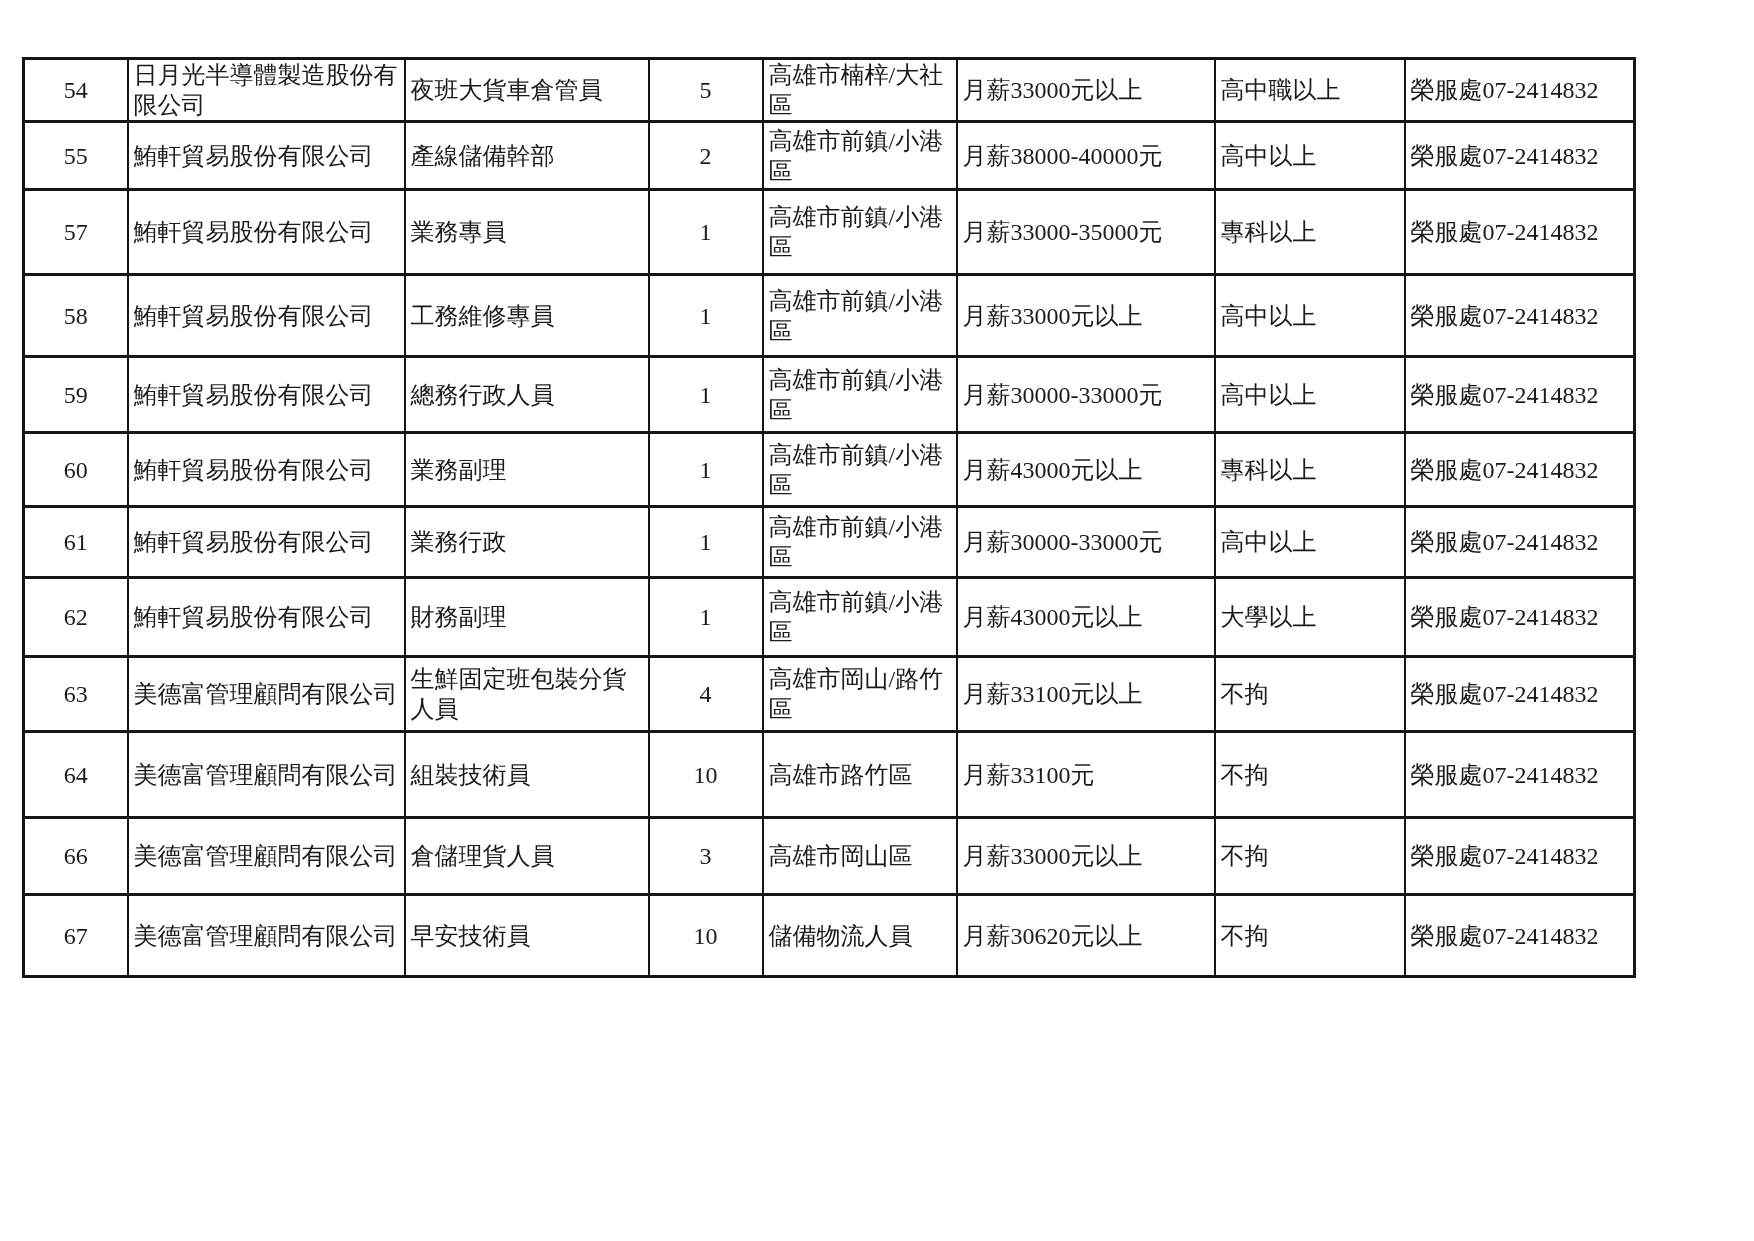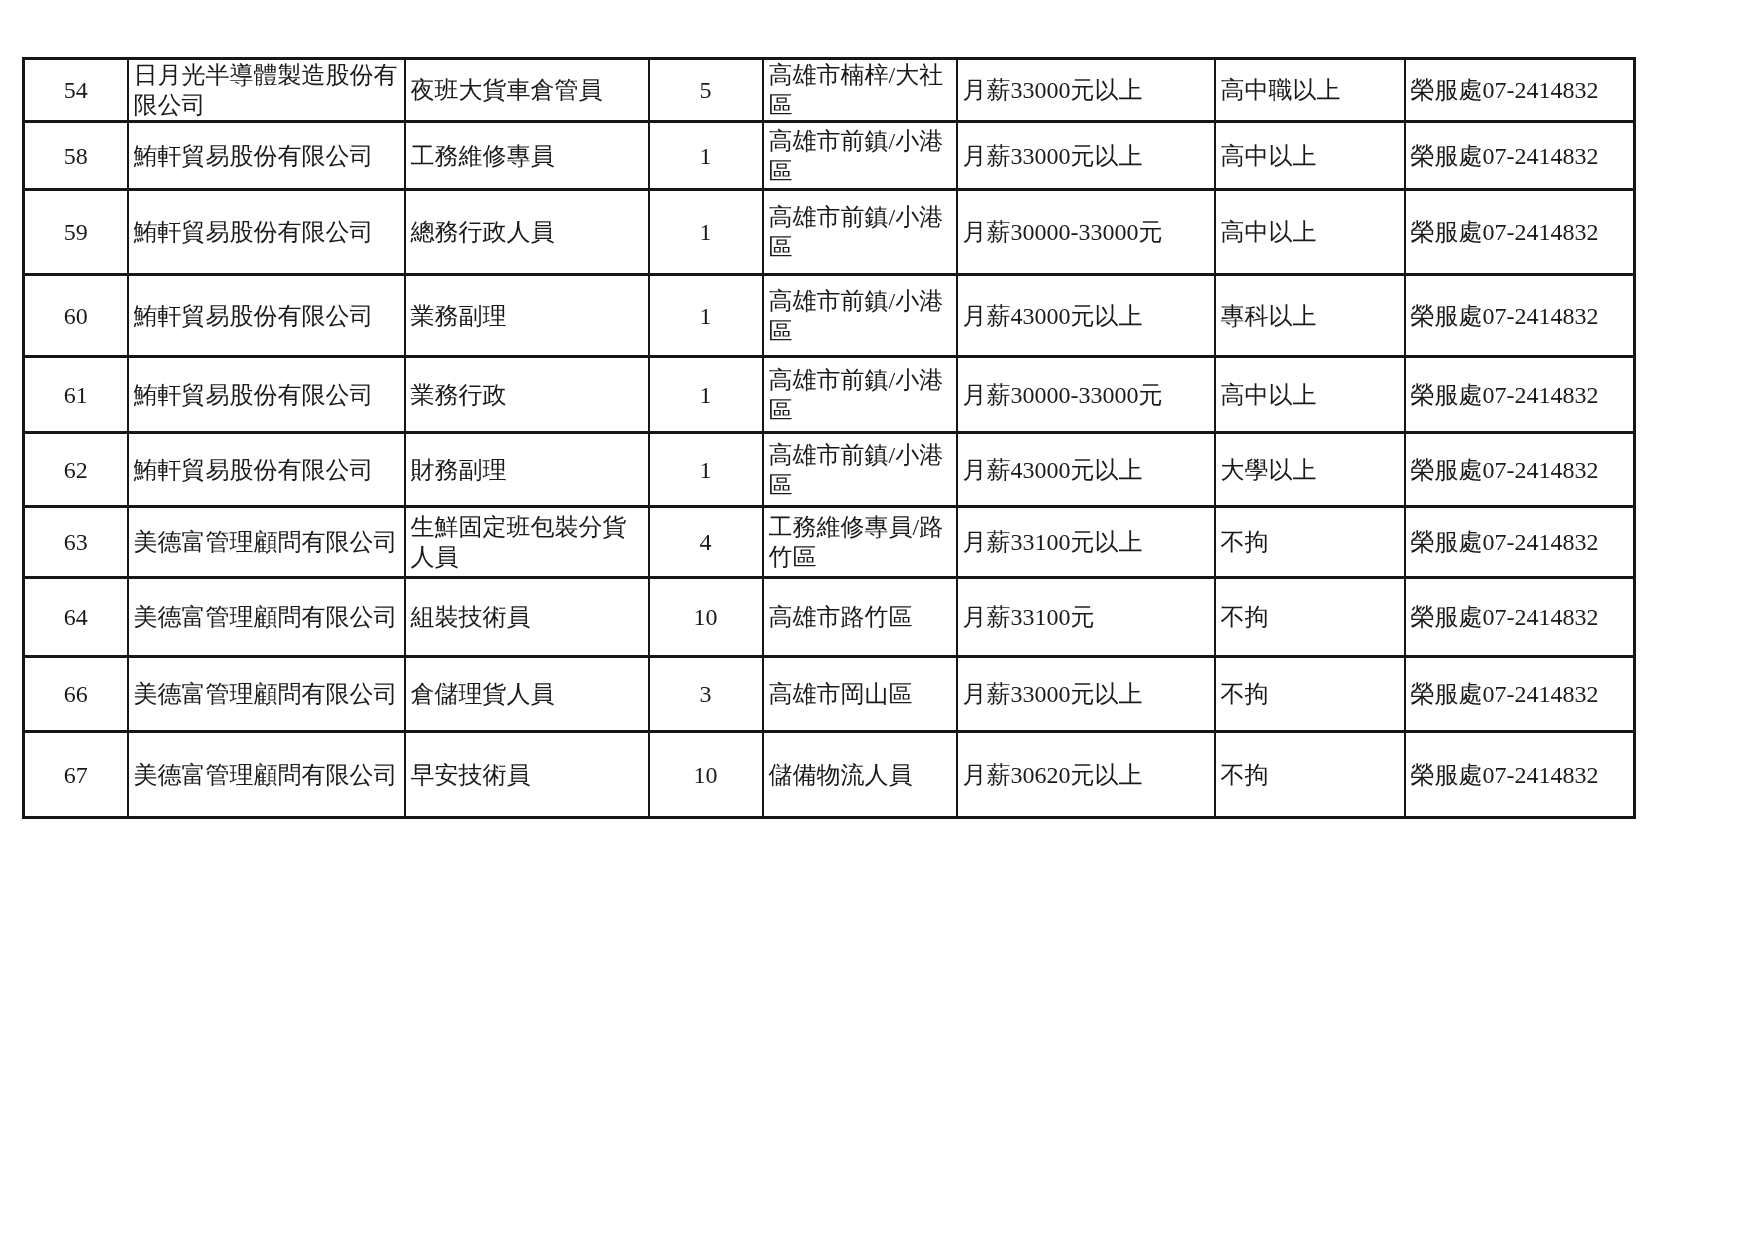--- a/index.html
+++ b/index.html
@@ -84,20 +84,40 @@
         <td class="col-no">54</td>
         <td class="col-company">日月光半導體製造股份有限公司</td>
         <td class="col-job">夜班大貨車倉管員</td>
         <td class="col-openings">5</td>
         <td class="col-location">高雄市楠梓/大社區</td>
         <td class="col-salary">月薪33000元以上</td>
         <td class="col-education">高中職以上</td>
         <td class="col-contact">榮服處07-2414832</td>
       </tr>
       <tr>
+        <td class="col-no">55</td>
+        <td class="col-company">鮪軒貿易股份有限公司</td>
+        <td class="col-job">產線儲備幹部</td>
+        <td class="col-openings">2</td>
+        <td class="col-location">高雄市前鎮/小港區</td>
+        <td class="col-salary">月薪38000-40000元</td>
+        <td class="col-education">高中以上</td>
+        <td class="col-contact">榮服處07-2414832</td>
+      </tr>
+      <tr>
+        <td class="col-no">57</td>
+        <td class="col-company">鮪軒貿易股份有限公司</td>
+        <td class="col-job">業務專員</td>
+        <td class="col-openings">1</td>
+        <td class="col-location">高雄市前鎮/小港區</td>
+        <td class="col-salary">月薪33000-35000元</td>
+        <td class="col-education">專科以上</td>
+        <td class="col-contact">榮服處07-2414832</td>
+      </tr>
+      <tr>
         <td class="col-no">58</td>
         <td class="col-company">鮪軒貿易股份有限公司</td>
         <td class="col-job">工務維修專員</td>
         <td class="col-openings">1</td>
         <td class="col-location">高雄市前鎮/小港區</td>
         <td class="col-salary">月薪33000元以上</td>
         <td class="col-education">高中以上</td>
         <td class="col-contact">榮服處07-2414832</td>
       </tr>
       <tr>
@@ -138,21 +158,21 @@
         <td class="col-location">高雄市前鎮/小港區</td>
         <td class="col-salary">月薪43000元以上</td>
         <td class="col-education">大學以上</td>
         <td class="col-contact">榮服處07-2414832</td>
       </tr>
       <tr>
         <td class="col-no">63</td>
         <td class="col-company">美德富管理顧問有限公司</td>
         <td class="col-job">生鮮固定班包裝分貨人員</td>
         <td class="col-openings">4</td>
-        <td class="col-location">工務維修專員/路竹區</td>
+        <td class="col-location">高雄市岡山/路竹區</td>
         <td class="col-salary">月薪33100元以上</td>
         <td class="col-education">不拘</td>
         <td class="col-contact">榮服處07-2414832</td>
       </tr>
       <tr>
         <td class="col-no">64</td>
         <td class="col-company">美德富管理顧問有限公司</td>
         <td class="col-job">組裝技術員</td>
         <td class="col-openings">10</td>
         <td class="col-location">高雄市路竹區</td>

